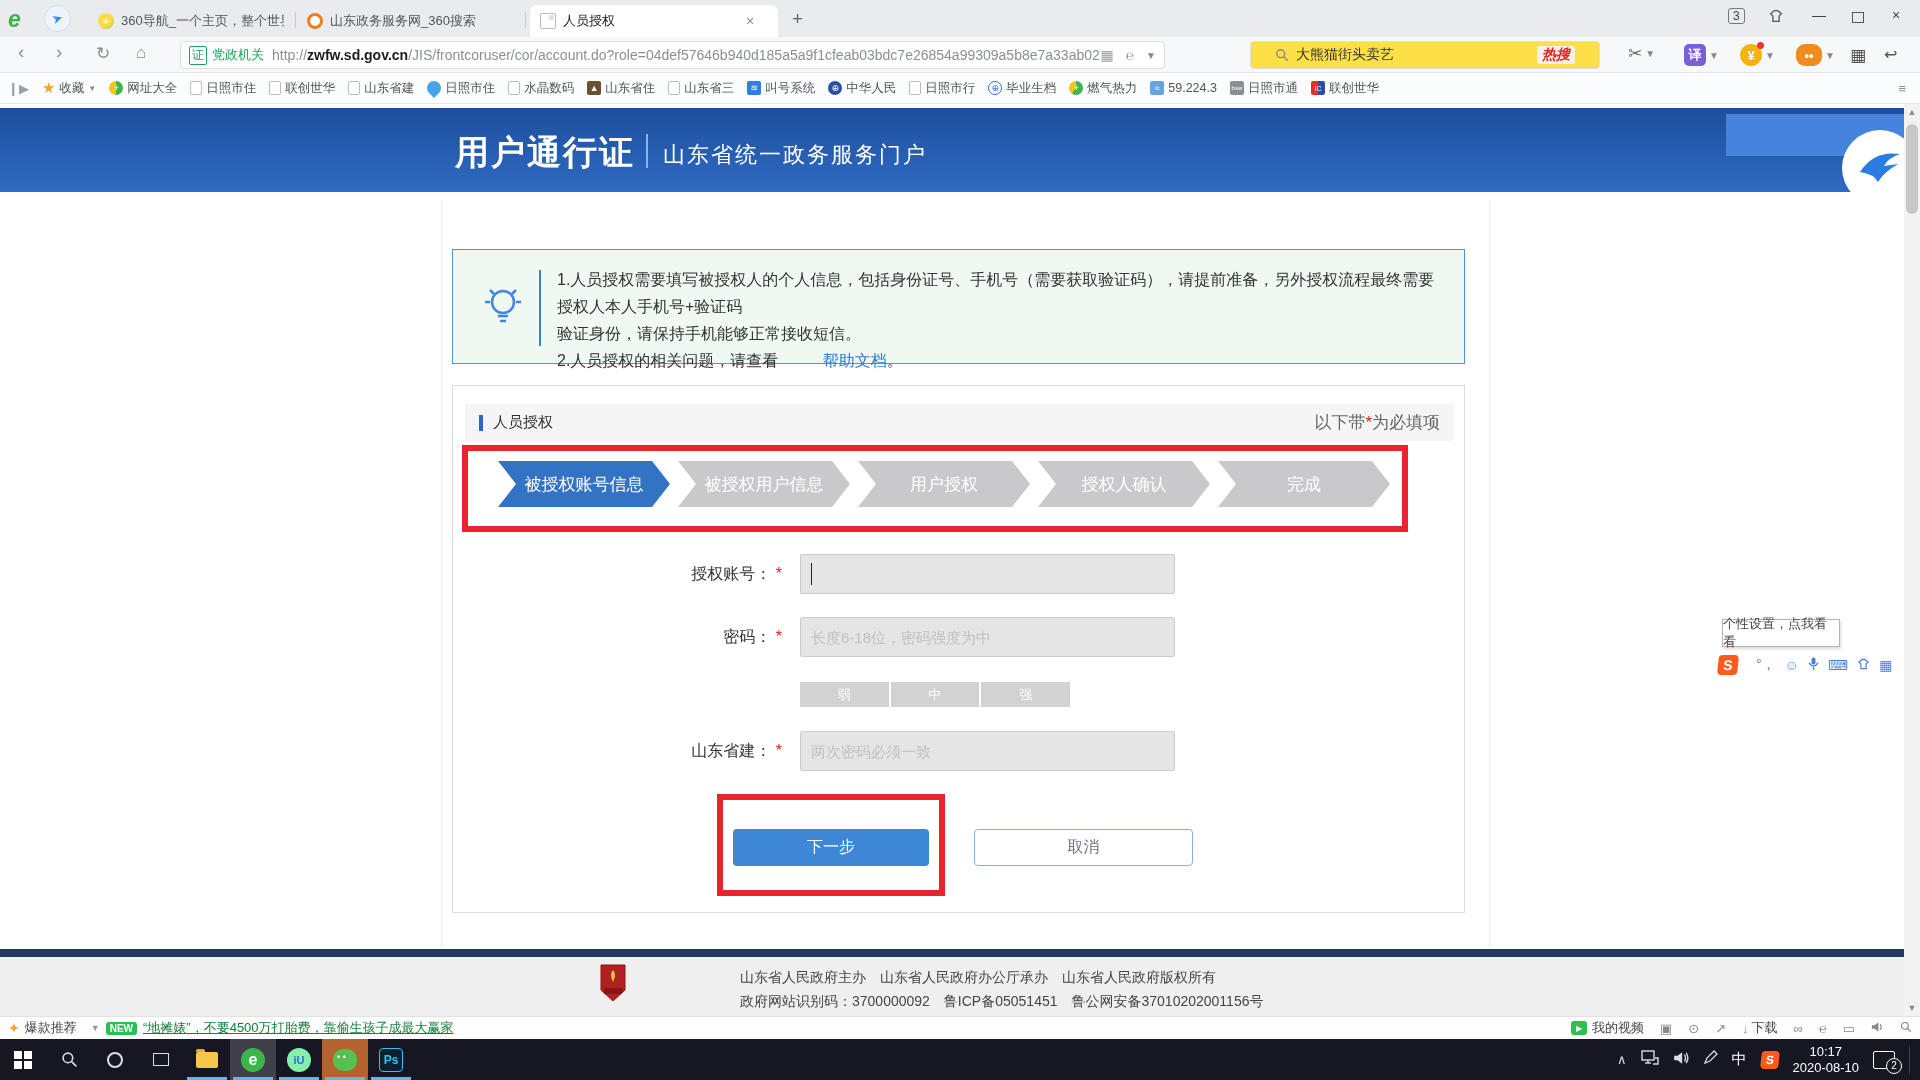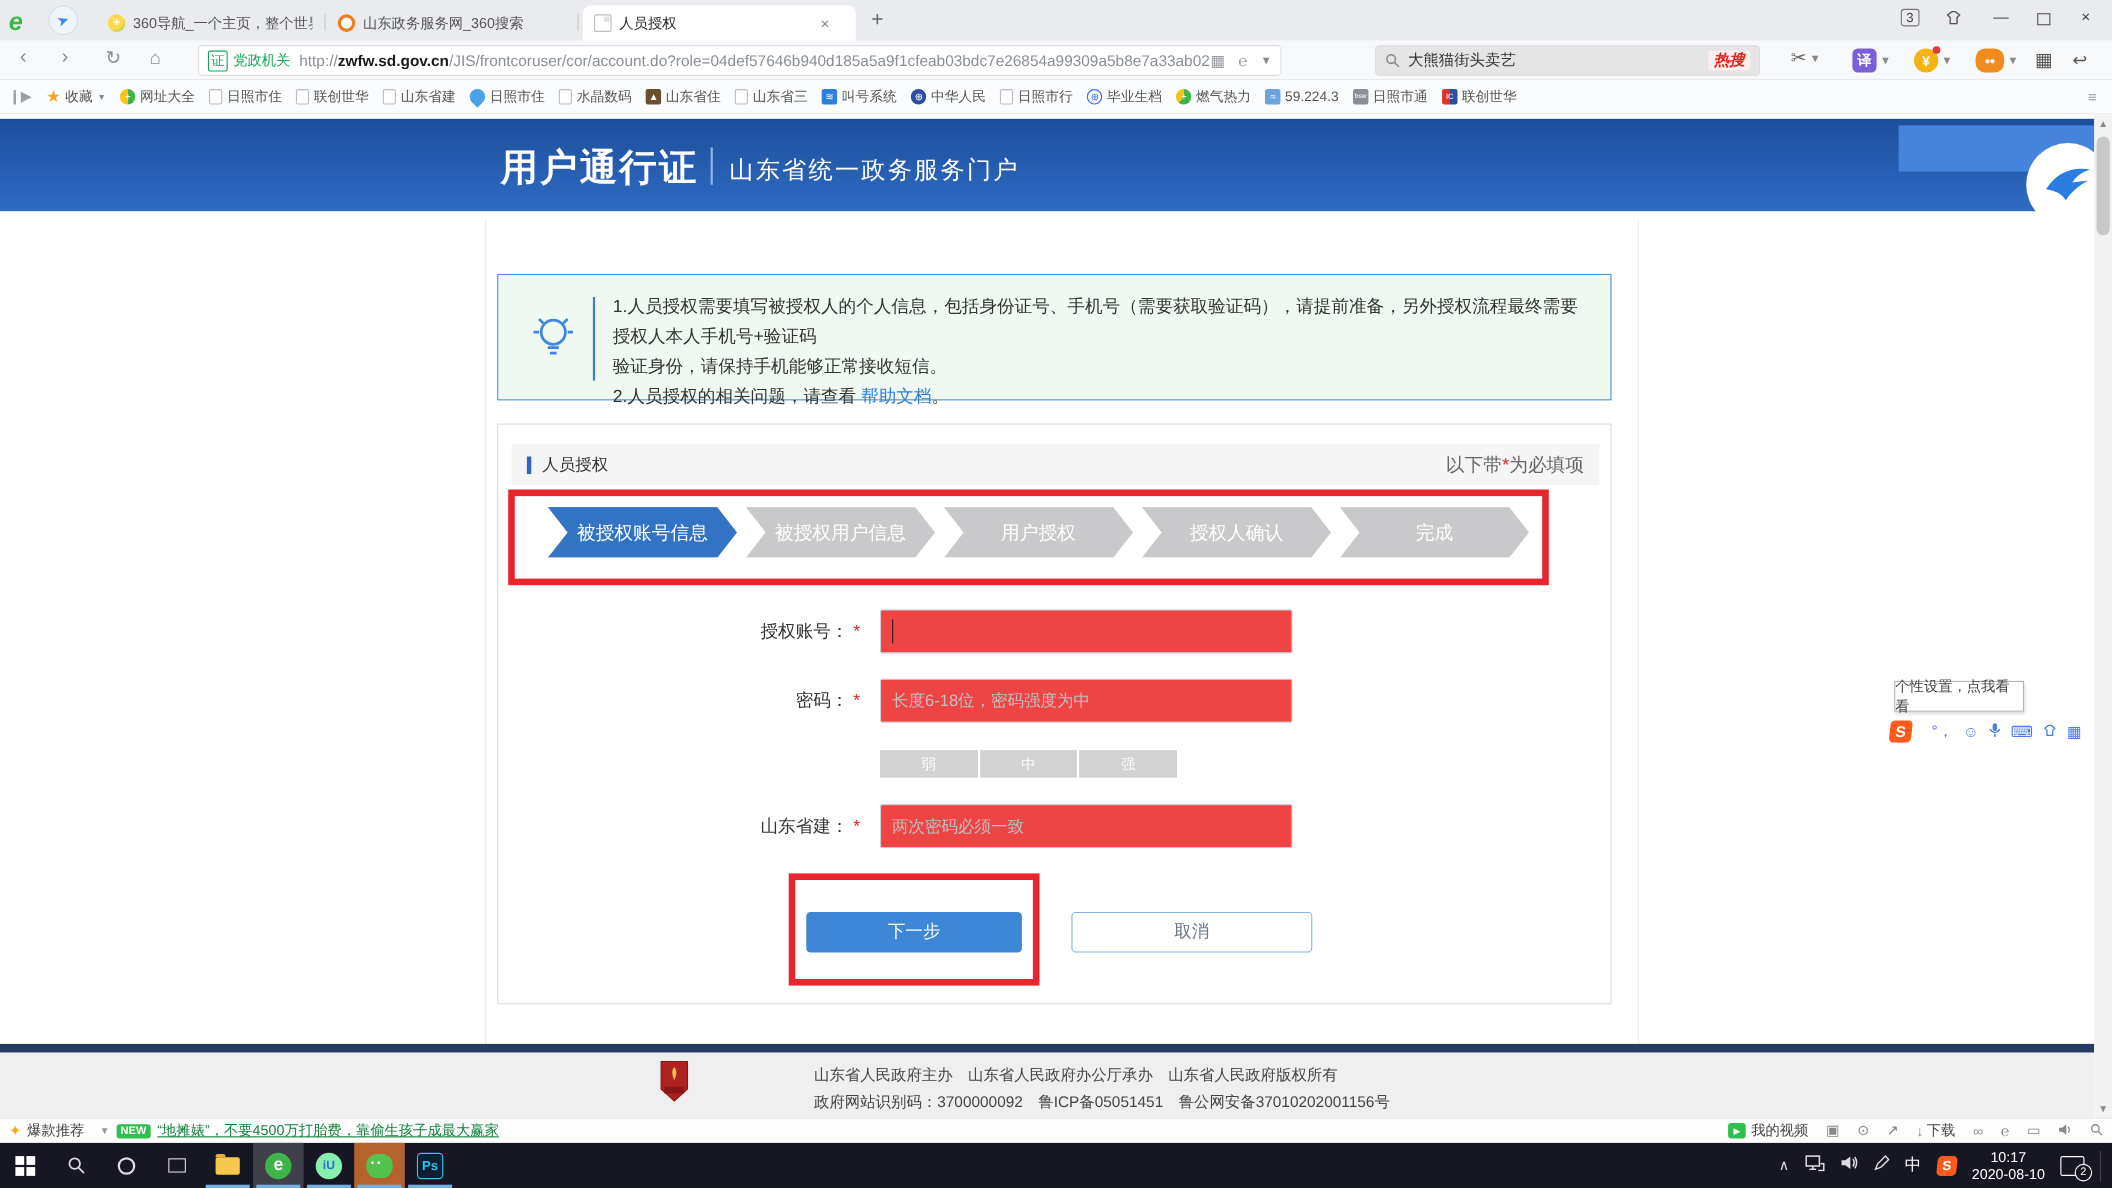--- a/index.html
+++ b/index.html
@@ -25,21 +25,21 @@
   .boxicon { width:12px; height:11px; border:1.5px solid #555; display:inline-block; }
 
   .navbar { left:0; top:37px; width:1920px; height:36px; background:#f7f8fa; border-bottom:1px solid #e2e4e6; }
   .navico { position:absolute; top:4px; color:#8a8d91; font-size:19px; }
   .urlbox { position:absolute; left:180px; top:4px; width:985px; height:28px; background:#fff; border:1px solid #dcdee2; border-radius:4px; display:flex; align-items:center; padding:0 8px; }
   .certbadge { border:1px solid #1ca35a; color:#1ca35a; font-size:12px; padding:0 2px; border-radius:2px; margin-right:5px; }
   .certlabel { color:#1ca35a; font-size:13px; margin-right:8px; white-space:nowrap; }
   .urltext { font-size:14px; color:#8a8f96; white-space:nowrap; overflow:hidden; flex:1; }
   .urltext b { color:#1c1c1c; }
   .urlicons { display:flex; gap:12px; color:#9a9da2; font-size:14px; align-items:center; }
-  .searchbox { position:absolute; left:1250px; top:4px; width:350px; height:28px; background:#e5e5e5; border:1px solid #dcdee2; border-radius:4px; display:flex; align-items:center; padding:0 8px; }
+  .searchbox { position:absolute; left:1250px; top:4px; width:350px; height:28px; background:#fde047; border:1px solid #dcdee2; border-radius:4px; display:flex; align-items:center; padding:0 24px; }
   .sq { font-size:14px; color:#333; flex:1; }
   .hot { color:#e2231a; font-style:italic; font-weight:bold; font-size:14px; background:#fdeeee; padding:0 5px; border-radius:3px; white-space:nowrap; }
   .tbico { position:absolute; top:6px; display:flex; align-items:center; gap:3px; color:#666; }
   .caretdn { font-size:10px; color:#888; }
   .sqico { width:22px; height:22px; border-radius:5px; display:inline-flex; align-items:center; justify-content:center; color:#fff; font-size:13px; font-weight:bold; }
 
   .bmbar { left:0; top:73px; width:1920px; height:31px; background:#fbfcfd; border-bottom:1px solid #e3e5e7; display:flex; align-items:center; padding:0 8px; gap:13px; overflow:hidden; }
   .bmitem { display:flex; align-items:center; gap:4px; font-size:12.5px; color:#555; white-space:nowrap; }
   .bmpage { width:12px; height:14px; background:#fff; border:1px solid #b9bcc0; border-radius:2px; position:relative; flex:0 0 auto; }
   .bmdot { width:14px; height:14px; border-radius:50%; flex:0 0 auto; display:inline-flex; align-items:center; justify-content:center; color:#fff; font-size:9px; }
@@ -52,40 +52,40 @@
   .hdiv { position:absolute; left:205px; top:26px; width:2px; height:34px; background:#8fb3e6; }
   .hsub { position:absolute; left:222px; top:32px; font-size:22px; color:#fff; letter-spacing:2px; }
   .hlite { position:absolute; left:1726px; top:6px; width:178px; height:42px; background:#4583dd; }
   .hlogo { position:absolute; left:1842px; top:22px; width:76px; height:76px; background:#fff; border-radius:50%; display:flex; align-items:center; justify-content:center; }
 
   .contentcol { left:441px; top:96px; width:1049px; height:749px; background:#fff; border-left:1px solid #ececec; border-right:1px solid #ececec; }
   .notice { position:absolute; left:10px; top:49px; width:1013px; height:115px; background:#f0f8f2; border:1px solid #4a94dc; }
   .nbulb { position:absolute; left:28px; top:32px; }
   .ndiv { position:absolute; left:86px; top:20px; width:2px; height:76px; background:#3a7fd0; }
   .ntext { position:absolute; left:104px; top:16px; width:890px; font-size:16px; color:#333; line-height:27px; }
-  .nlink { color:#2e7cd5; }
+  .nlink { color:#2e7cd5;margin-left:40px; }
 
   .panel { position:absolute; left:10px; top:185px; width:1013px; height:528px; background:#fff; border:1px solid #dcdcdc; }
   .sectionstrip { position:absolute; left:12px; top:18px; width:989px; height:37px; background:#f5f5f5; display:flex; align-items:center; }
   .sbar { width:4px; height:16px; background:#2e66c3; margin:0 10px 0 14px; }
   .stitle { font-size:15px; color:#333; }
   .shint { position:absolute; right:14px; font-size:17px; color:#666; }
   .redstar { color:#e02020; }
 
   .annbox { position:absolute; border:6px solid #e8252d; }
 
   .steps { position:absolute; left:45px; top:75px; height:46px; display:flex; gap:8px; }
   .step { width:172px; height:46px; color:#fff; font-size:17px; display:flex; align-items:center; justify-content:center;
           clip-path:polygon(0 0, calc(100% - 18px) 0, 100% 50%, calc(100% - 18px) 100%, 0 100%, 18px 50%);
           background:#c9c9cb; }
   .step.active { background:#3273c4; }
 
   .frow { position:absolute; left:0; width:100%; height:40px; }
   .flabel { position:absolute; right:682px; top:10px; font-size:16px; color:#333; white-space:nowrap; }
-  .finput { position:absolute; left:347px; top:0; width:375px; height:40px; border:1px solid #ccc; border-radius:2px; font-size:15px; padding:11px 10px; color:#333; background:#ef4444; font-family:"Liberation Sans","DejaVu Sans",sans-serif; }
+  .finput { position:absolute; left:347px; top:0; width:375px; height:40px; border:1px solid #ccc; border-radius:2px; font-size:15px; padding:11px 10px; color:#333; background:#e5e5e5; font-family:"Liberation Sans","DejaVu Sans",sans-serif; }
   .finput::placeholder { color:#c0c0c0; }
   .caretline { position:absolute; left:358px; top:9px; width:1px; height:22px; background:#222; }
   .strength { position:absolute; left:347px; top:296px; width:270px; height:25px; display:flex; gap:2px; }
   .sseg { flex:1; background:#d2d2d2; color:#fff; font-size:13px; display:flex; align-items:center; justify-content:center; }
   .btn { position:absolute; height:37px; border-radius:4px; font-size:16px; display:flex; align-items:center; justify-content:center; }
   .btnnext { left:280px; top:443px; width:196px; background:#3e86d6; color:#fff; }
   .btncancel { left:521px; top:443px; width:219px; background:#fff; border:1px solid #85b1e6; color:#6b7785; }
 
   .fnavy { left:0; top:845px; width:1904px; height:8px; background:#243a61; }
   .fgray { left:0; top:853px; width:1904px; height:59px; background:#efefef;padding-left:40px; }

